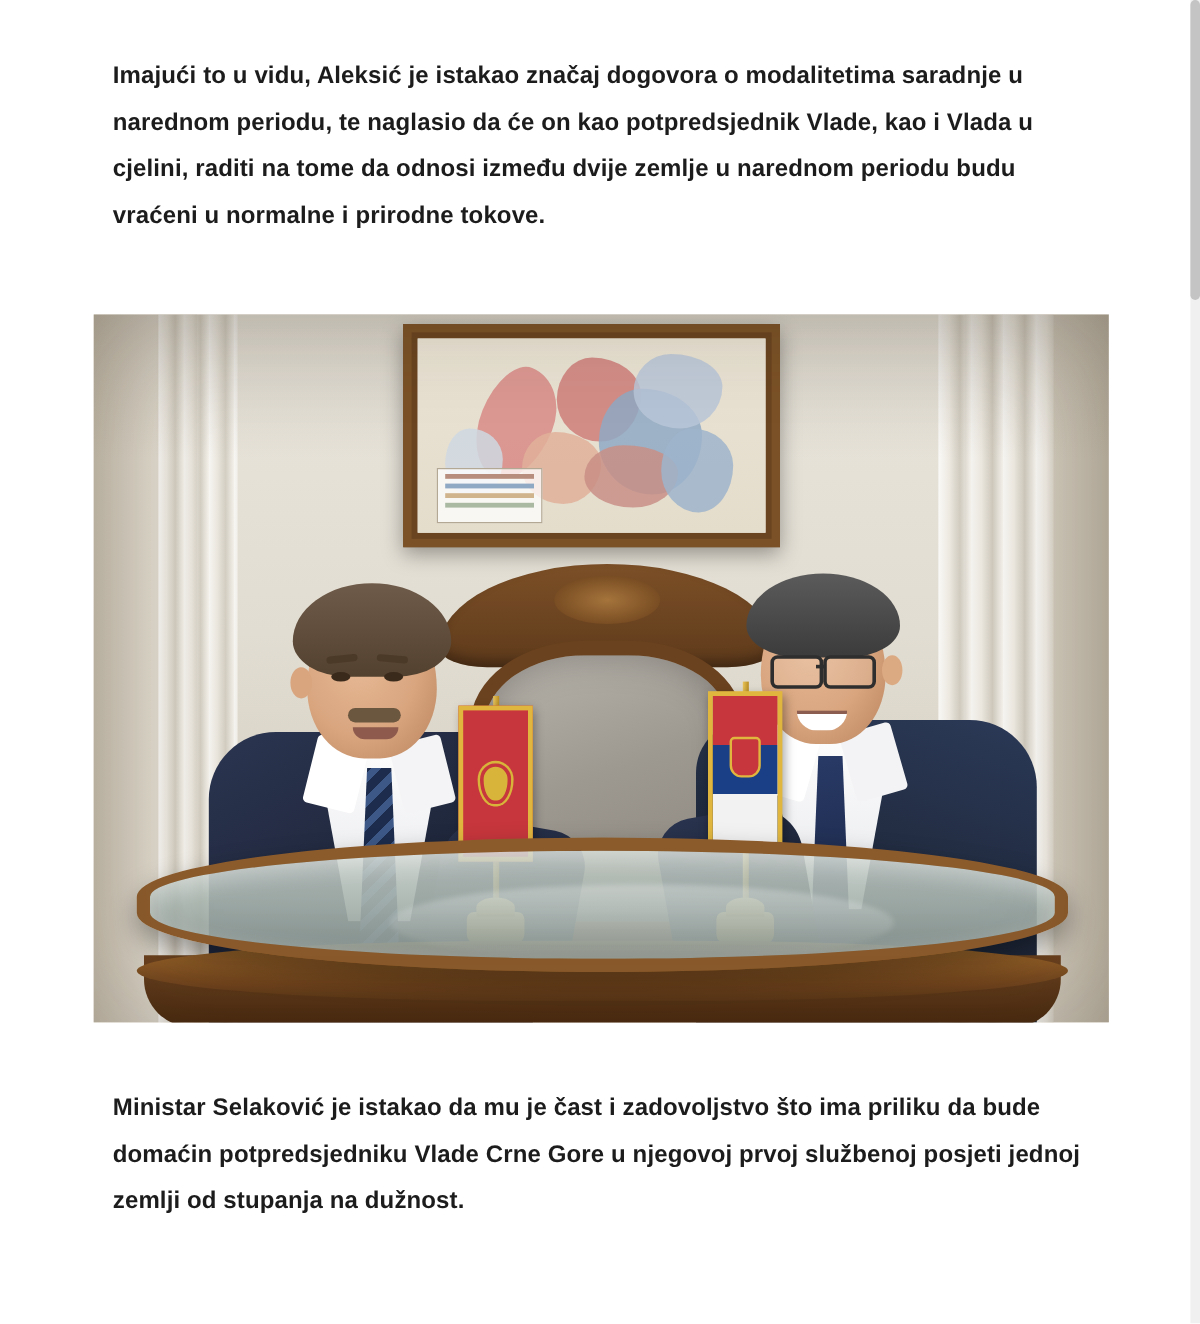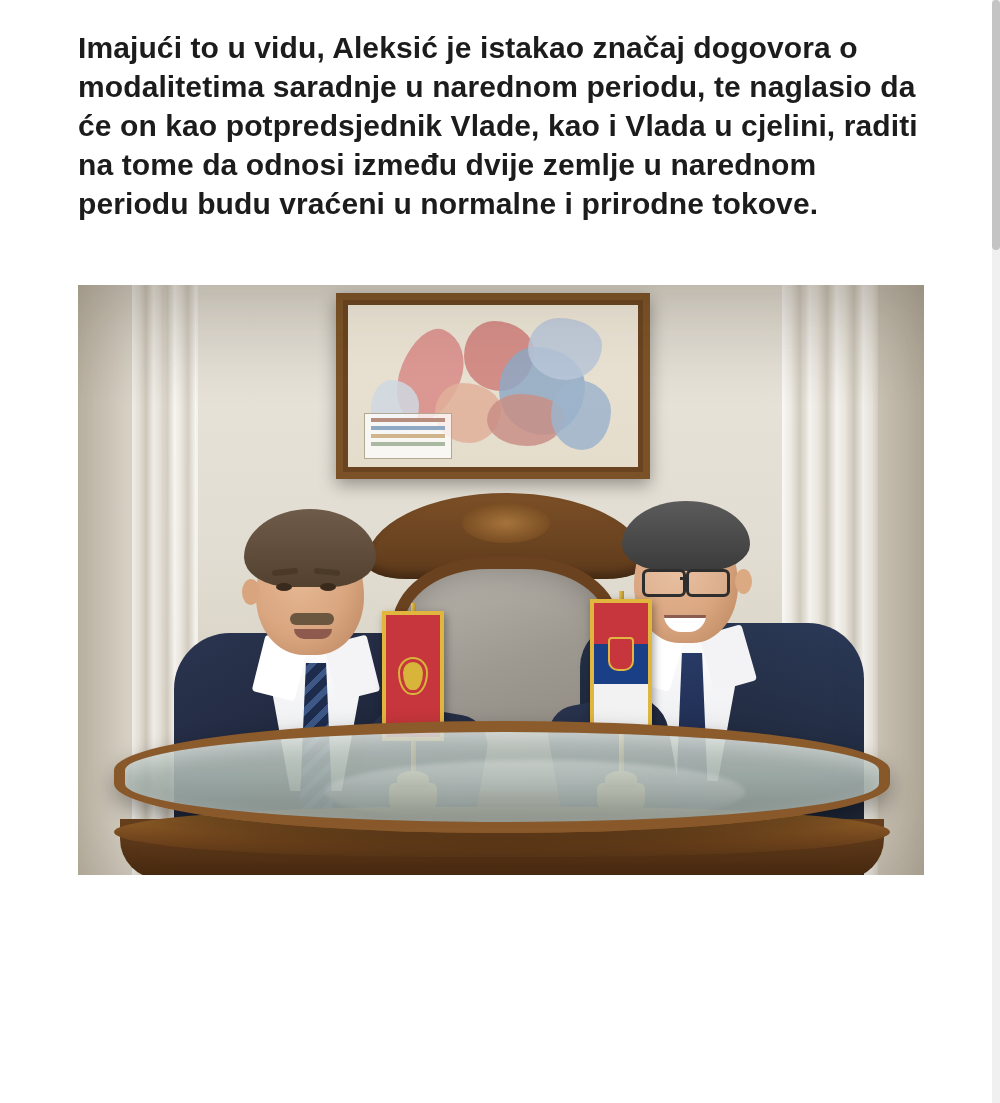--- a/index.html
+++ b/index.html
@@ -14,26 +14,26 @@
     color: #1a1a1a;
     position: relative;
     overflow: hidden;
   }
   .article {
     width: 1000px;
     box-sizing: border-box;
     padding: 28px 70px 0 78px;
   }
   .para {
-    font-size: 30px;
+    font-size: 20px;
     line-height: 39px;
     color: #1c1c1c;
     font-weight: 600;
     letter-spacing: 0.1px;
-    margin: 0;
+    margin: 16px;
   }
   .para-top { margin-bottom: 0; }
   .figure {
     margin: 62px 0 0 0;
     width: 846px;
     height: 590px;
     position: relative;
     overflow: hidden;
     background: #cfc8bd;
   }
@@ -469,18 +469,19 @@
         <div class="table-edge"></div>
         <div class="table-top">
           <div class="reflection"></div>
         </div>
       </div>
 
       <div class="photo-vignette"></div>
     </div>
   </figure>
 
+  <p class="para para-bottom">Ministar Selaković je istakao da mu je čast i zadovoljstvo što ima priliku da bude domaćin potpredsjedniku Vlade Crne Gore u njegovoj prvoj službenoj posjeti jednoj zemlji od stupanja na dužnost.</p>
 
 </div>
 
 <div class="scroll-bar">
   <div class="scroll-thumb"></div>
 </div>
 
 </body></html>

